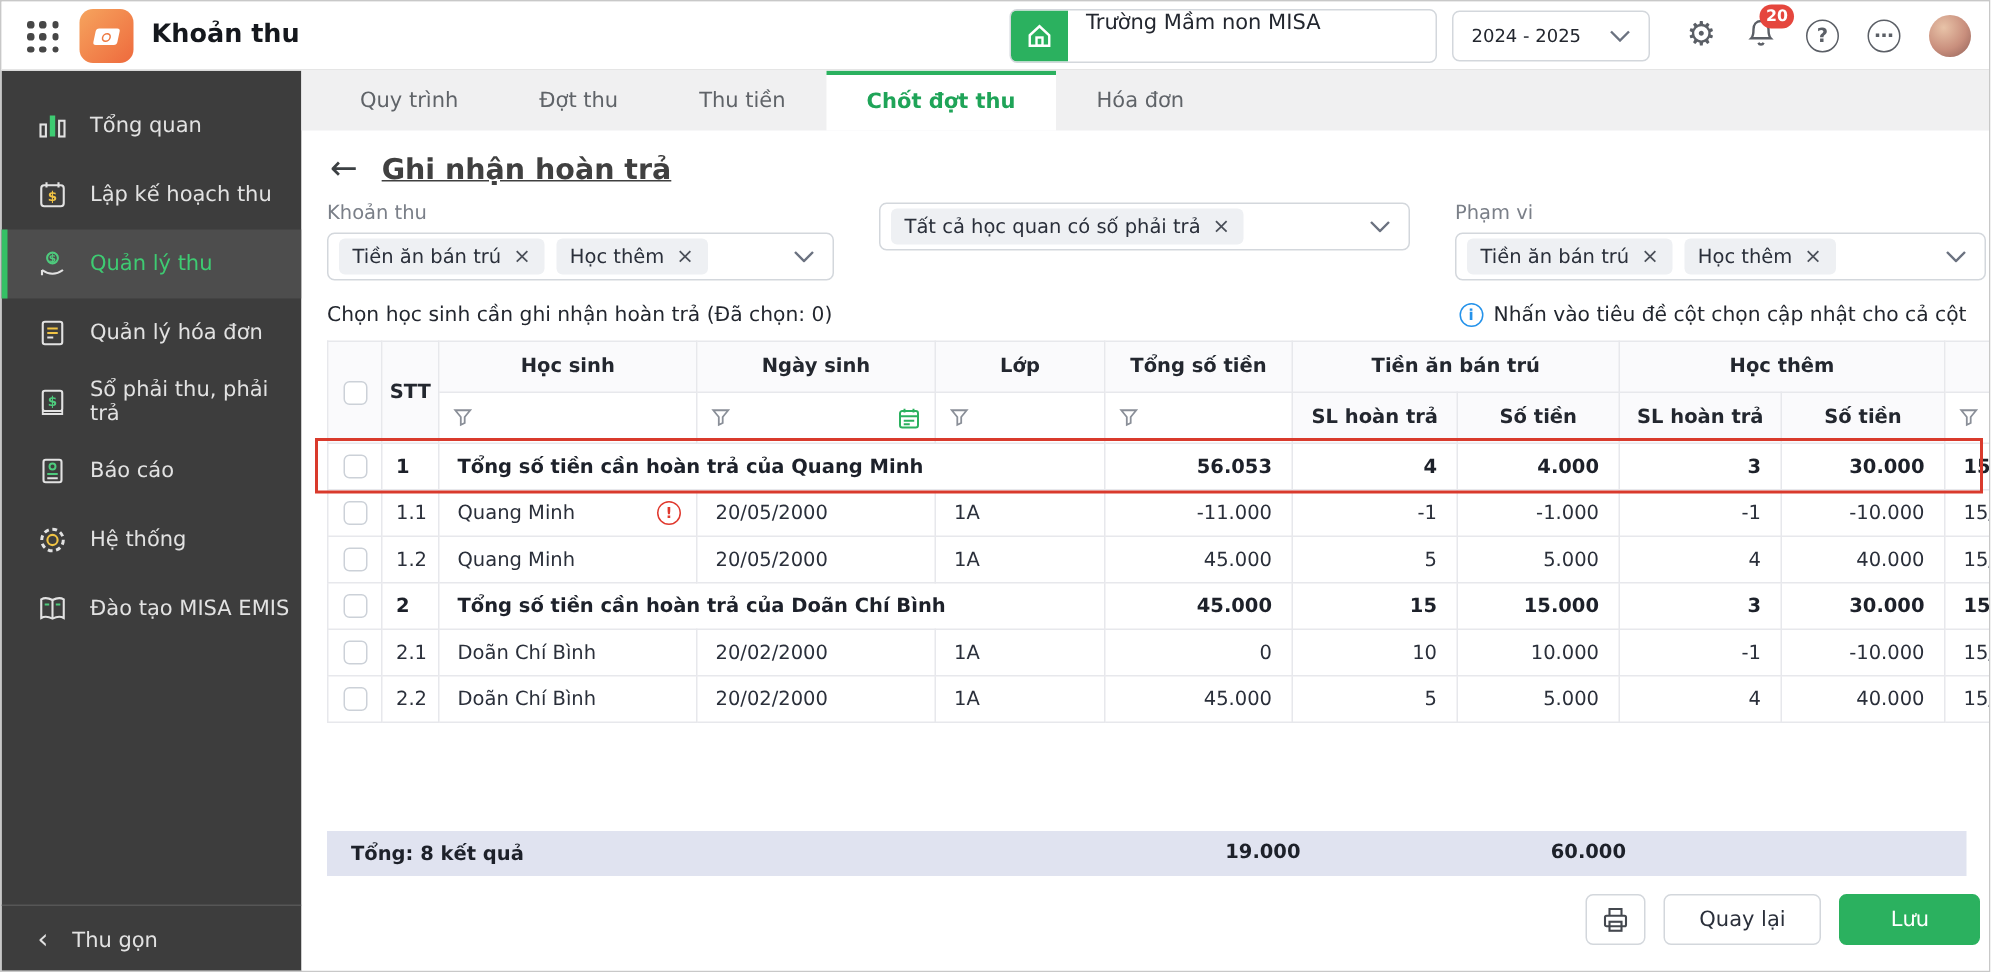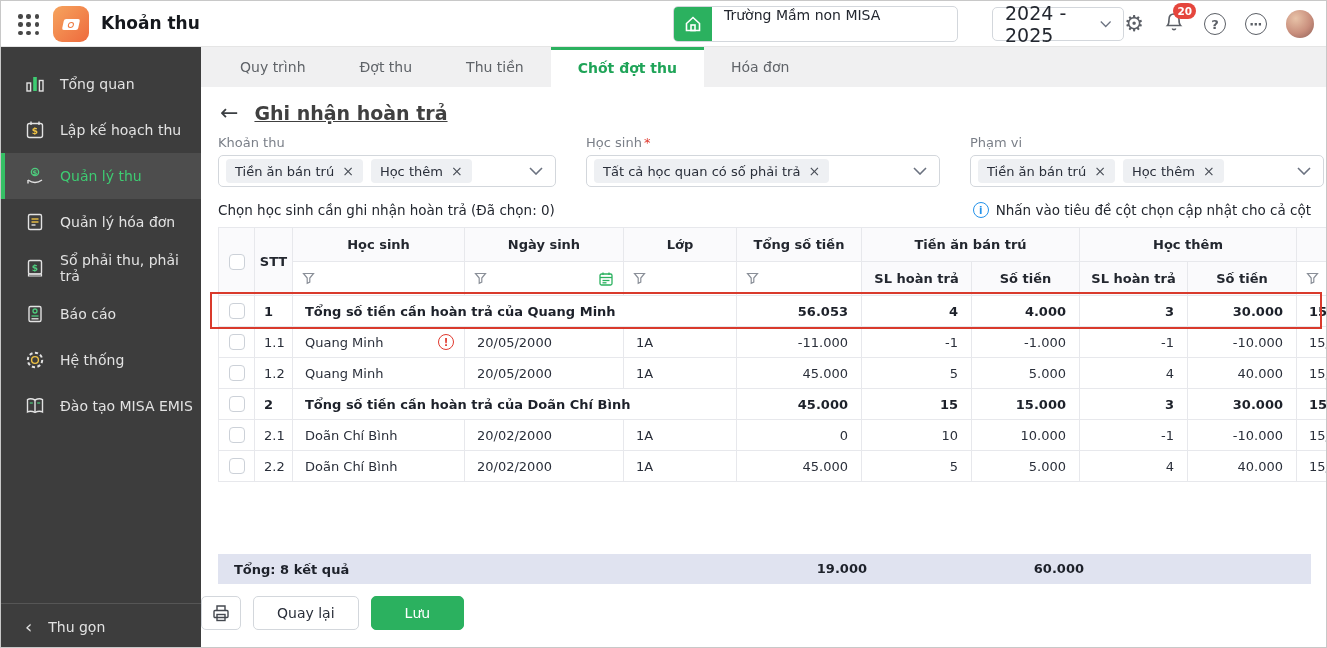--- a/index.html
+++ b/index.html
@@ -10,21 +10,21 @@
   .topbar { position:absolute; top:0; left:0; width:100%; height:46px; background:#fff; border-bottom:1px solid #e5e5e5; z-index:5; }
   .grid-icon { position:absolute; left:17px; top:13px; width:22px; height:22px; display:grid; grid-template-columns:repeat(3,1fr); gap:3px; }
   .grid-icon i { width:4.5px; height:4.5px; border-radius:50%; background:#474747; }
   .app-icon { position:absolute; left:52px; top:5px; width:36px; height:36px; border-radius:9px; background:linear-gradient(135deg,#f6a45e 0%,#ee6a3d 100%); display:flex; align-items:center; justify-content:center; }
   .app-icon .bill { width:16px; height:11px; background:#fff; border-radius:2px; transform:skewX(-12deg); display:flex; align-items:center; justify-content:center; }
   .app-icon .coin { width:6px; height:6px; border-radius:50%; border:1.6px solid #ee7a42; }
   .app-title { position:absolute; left:100px; top:12px; font-size:17px; font-weight:700; color:#15181d; }
   .school { position:absolute; left:672px; top:5px; width:285px; height:36px; border:1px solid #d3d7dc; border-radius:5px; display:flex; overflow:hidden; background:#fff; }
   .school-ico { width:38px; height:34px; background:#2bb15f; display:flex; align-items:center; justify-content:center; flex:none; }
   .school-name { padding-left:12px; font-size:14px; color:#23272f; }
-  .yearbox { position:absolute; left:967px; top:6px; width:132px; height:34px; border:1px solid #d3d7dc; border-radius:5px; display:flex; align-items:center; justify-content:space-between; padding:0 12px; font-size:19px; color:#23272f; background:#fff;margin-left:24px; }
+  .yearbox { position:absolute; left:967px; top:6px; width:132px; height:34px; border:1px solid #d3d7dc; border-radius:5px; display:flex; align-items:center; justify-content:space-between; padding:0 12px; font-size:12px; color:#23272f; background:#fff; }
   .top-icons { position:absolute; right:12px; top:0; height:46px; display:flex; align-items:center; gap:19px; }
   .gear-glyph { font-size:22px; color:#5b5f66; line-height:1; }
   .bell-wrap { position:relative; }
   .badge { position:absolute; top:-8px; right:-11px; min-width:20px; height:16px; background:#e5463d; color:#fff; font-size:10.5px; font-weight:700; border-radius:9px; display:flex; align-items:center; justify-content:center; padding:0 4px; }
   .circ { width:22px; height:22px; border:1.6px solid #5b5f66; border-radius:50%; display:flex; align-items:center; justify-content:center; font-size:13px; font-weight:700; color:#5b5f66; }
   .avatar { width:28px; height:28px; border-radius:50%; background:radial-gradient(circle at 35% 30%, #e8c3a8 0%, #c98f7d 55%, #8f5f57 100%); }
 
   
   .sidebar { position:absolute; top:46px; left:0; width:200px; height:602px; background:#3d3d3d; }
   .side-list { padding-top:14px; }
@@ -75,21 +75,21 @@
   .name-flex { display:flex; align-items:center; justify-content:space-between; padding:0 10px 0 12px; }
   .warn-ico { width:16px; height:16px; border:1.5px solid #e0392e; border-radius:50%; color:#e0392e; font-size:10px; font-weight:700; display:flex; align-items:center; justify-content:center; flex:none; }
   .row-highlight { position:absolute; left:-8px; top:65px; width:1112px; height:37px; border:2px solid #d93a2c; pointer-events:none; z-index:3; }
 
   .summary { position:relative; margin:72px 0 0 17px; width:1093px; height:30px; background:#e0e3f0; display:flex; align-items:center; font-size:13px; color:#1d212a; }
   .sum-label { padding-left:16px; font-weight:700; }
   .sum-val { position:absolute; top:0; left:0; height:30px; line-height:30px; text-align:right; font-weight:700; }
   .sum-v1 { width:649px; }
   .sum-v2 { width:866px; }
 
-  .actions { display:flex; align-items:center; gap:12px; margin:12px 8px 0 0; }
+  .actions { display:flex; justify-content:flex-end; align-items:center; gap:12px; margin:12px 8px 0 0; }
   .btn-icon { width:40px; height:34px; border:1px solid #d3d7dc; border-radius:5px; background:#fff; display:flex; align-items:center; justify-content:center; cursor:pointer; }
   .btn { height:34px; border:1px solid #d3d7dc; border-radius:5px; background:#fff; font-size:14px; color:#2a2f3a; display:flex; align-items:center; padding:0 23px; cursor:pointer; font-family:inherit; }
   .btn.primary { background:#2bb15f; border-color:#2bb15f; color:#fff; padding:0 33px; }
 </style>
 </head>
 <body>
 
 <div class="page">
 
   <div class="topbar">
@@ -248,23 +248,20 @@
             <span class="chip-x">×</span>
           </span>
           <span class="f-chevron">
             <svg width="14" height="8" viewBox="0 0 14 8" fill="none" stroke="#6b7280" stroke-width="1.6">
                 <polyline points="1,1 7,7 13,1"></polyline>
               </svg>
           </span>
         </div>
       </div>
       <div class="f-group">
-        <div class="f-label">
-          <span>Học sinh</span><span class="req">*</span>
-        </div>
         <div class="f-box w2">
           <span class="chip">
             <span>Tất cả học quan có số phải trả</span>
             <span class="chip-x">×</span>
           </span>
           <span class="f-chevron">
             <svg width="14" height="8" viewBox="0 0 14 8" fill="none" stroke="#6b7280" stroke-width="1.6">
                 <polyline points="1,1 7,7 13,1"></polyline>
               </svg>
           </span>

